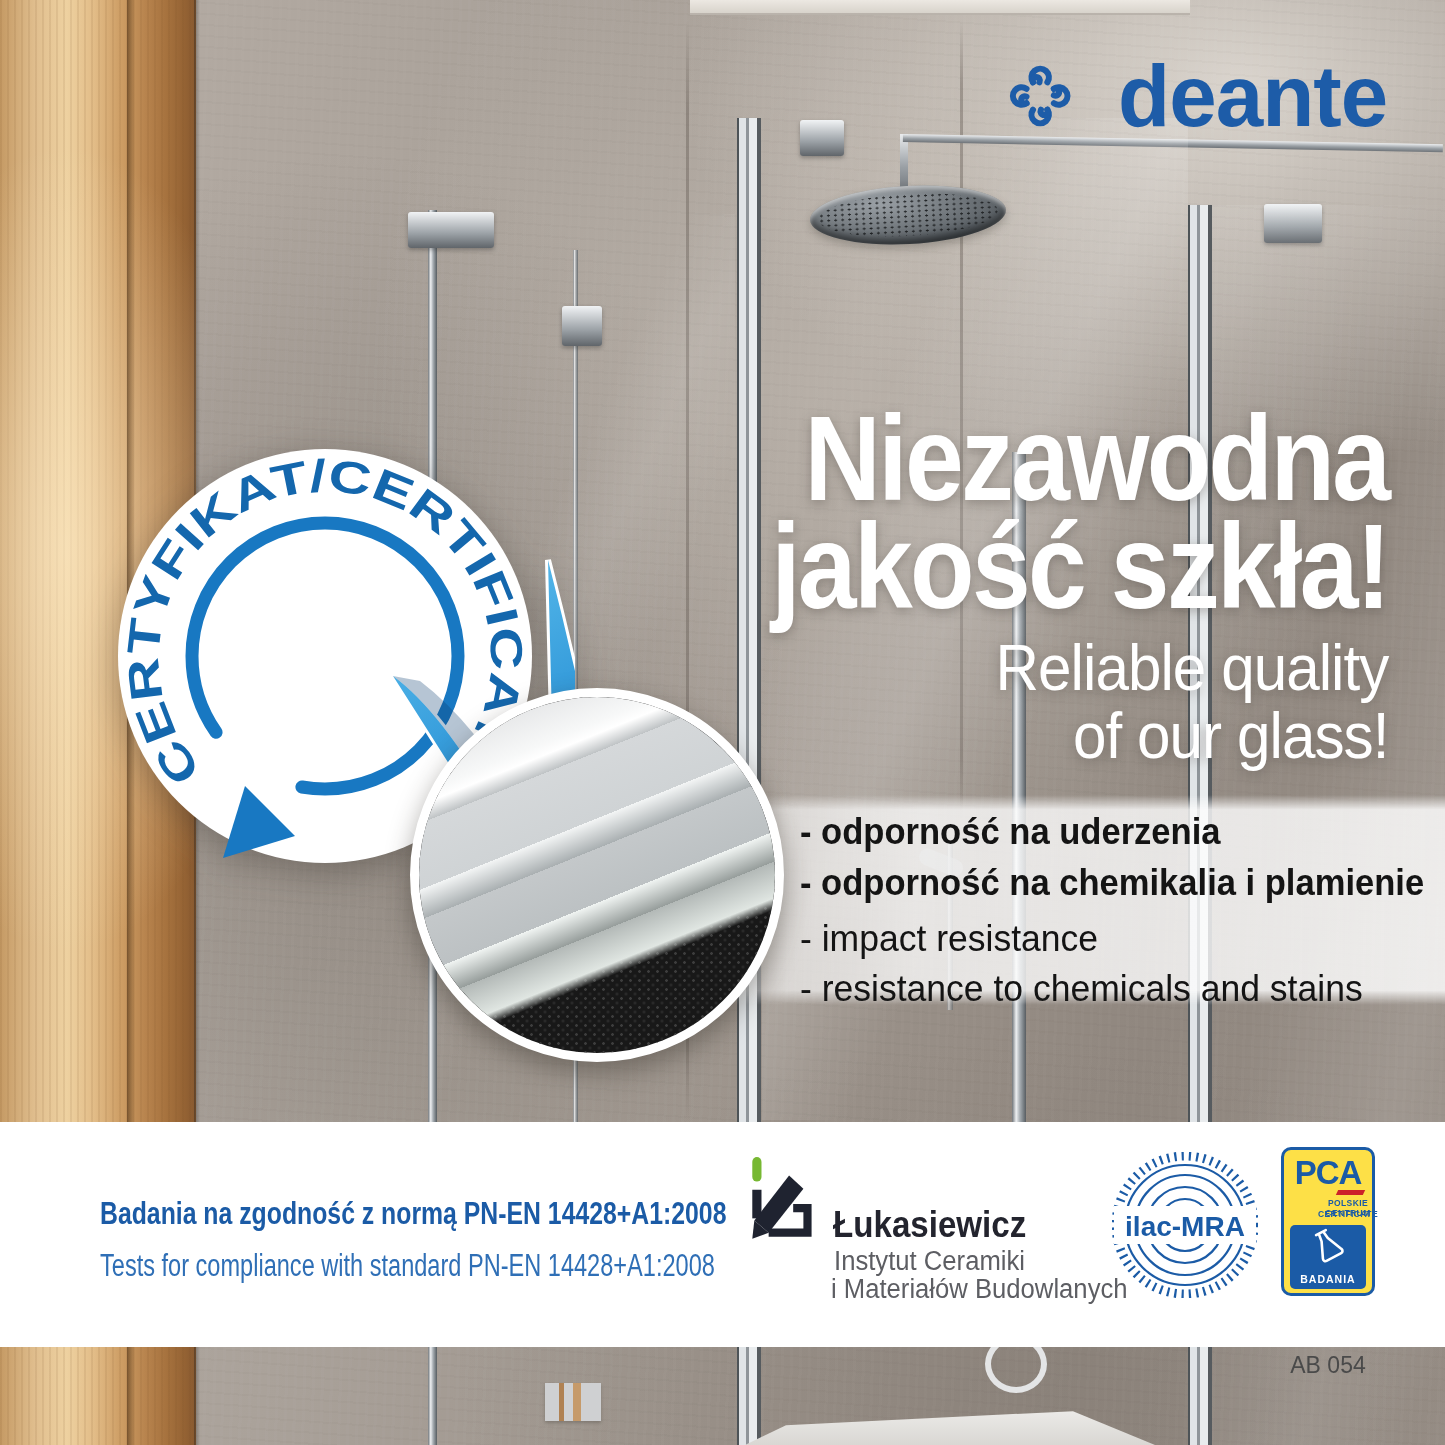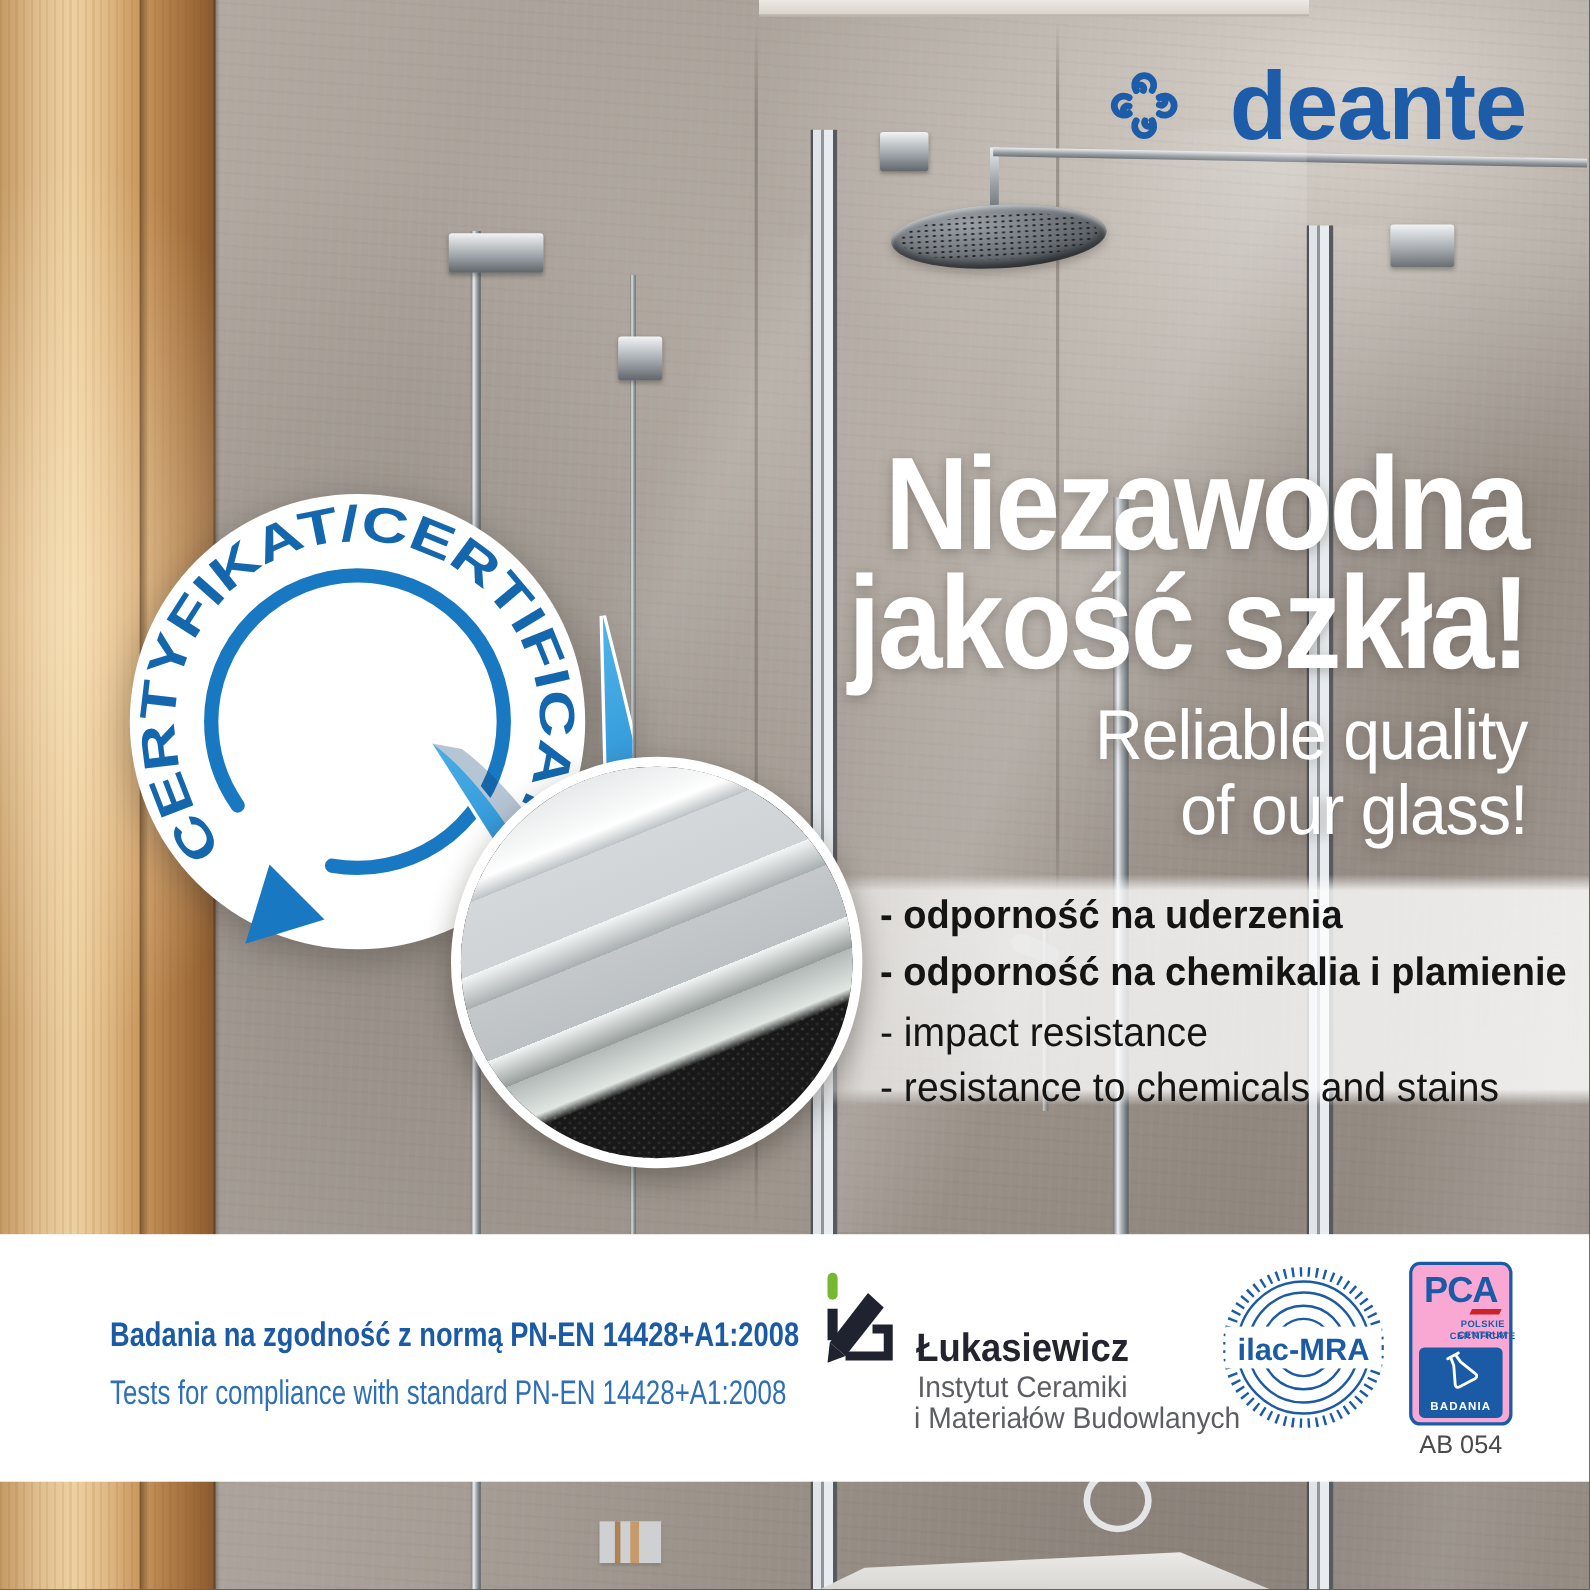--- a/index.html
+++ b/index.html
@@ -119,33 +119,33 @@
       transform:scaleX(.80);transform-origin:left;white-space:nowrap;}
   .foot-en{left:100px;top:1248px;font-size:31px;color:#2f6fb6;
       transform:scaleX(.76);transform-origin:left;white-space:nowrap;}
   .luk-name{left:833px;top:1204px;font-weight:bold;font-size:36px;color:#23242e;
       transform:scaleX(.92);transform-origin:left;white-space:nowrap;}
   .luk-l1{left:834px;top:1246px;font-size:27px;color:#5d5e63;
       transform:scaleX(.95);transform-origin:left;white-space:nowrap;}
   .luk-l2{left:831px;top:1274px;font-size:27px;color:#5d5e63;
       transform:scaleX(.95);transform-origin:left;white-space:nowrap;}
 
-  .pca{left:1281px;top:1147px;width:94px;height:149px;background:#f9a8d4;
+  .pca{left:1281px;top:1147px;width:94px;height:149px;background:#fde047;
       border:3px solid #1b5ba6;border-radius:10px;}
   .pca-acronym{position:absolute;left:0;top:4px;width:100%;text-align:center;
       font-weight:bold;font-size:33px;letter-spacing:-1px;color:#1b5ba6;}
   .pca-red{position:absolute;left:53px;top:40px;width:27px;height:5px;background:#cc2229;
       transform:skewX(-25deg);}
   .pca-sub{position:absolute;left:0;width:100%;text-align:center;font-weight:bold;
       font-size:8.5px;letter-spacing:.4px;color:#1b5ba6;margin-left:20px;}
   .pca-box{position:absolute;left:6px;top:75px;width:76px;height:64px;background:#1b5ba6;
       border-radius:5px;}
   .pca-scope{position:absolute;left:0;bottom:4px;width:100%;text-align:center;
       font-weight:bold;font-size:10.5px;letter-spacing:1px;color:#fff;}
-  .pca-number{left:1281px;top:1300px;width:94px;text-align:center;font-size:23px;color:#4a4a4a;}
+  .pca-number{left:1281px;top:1352px;width:94px;text-align:center;font-size:23px;color:#4a4a4a;}
 </style>
 </head>
 <body>
 
 <div id="stage">
 
   <div class="abs wall"></div>
   <div class="abs wall-grain"></div>
   <div class="abs ceiling"></div>
   <div class="abs wood"></div>

